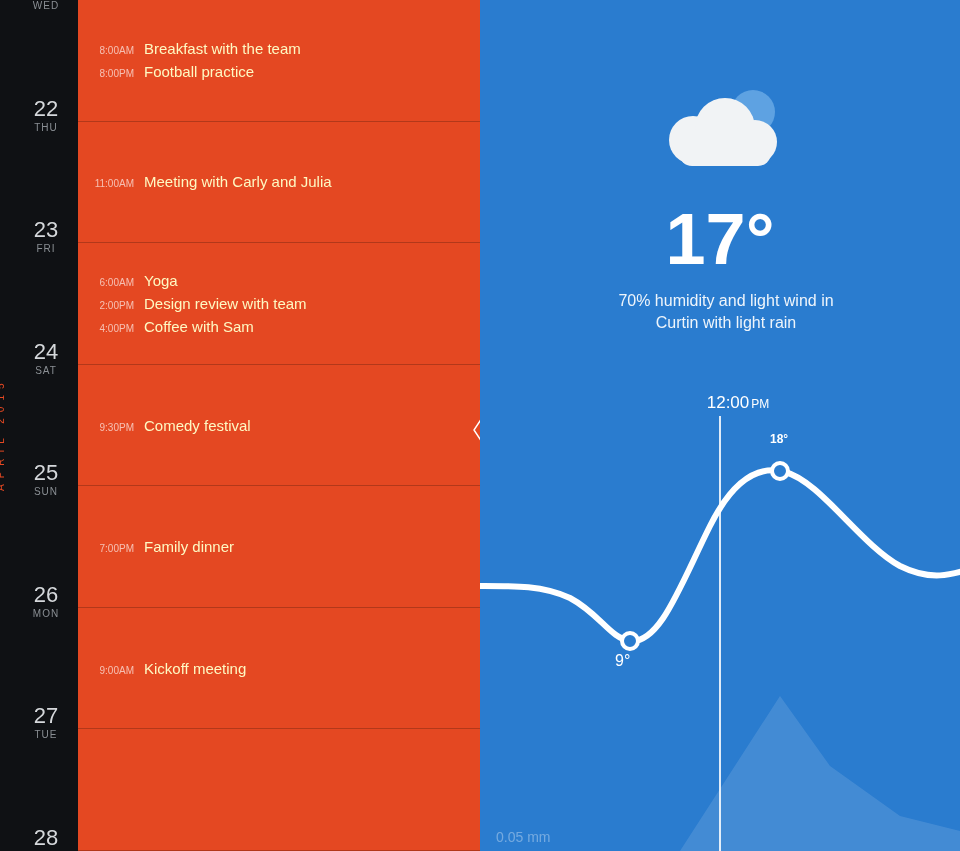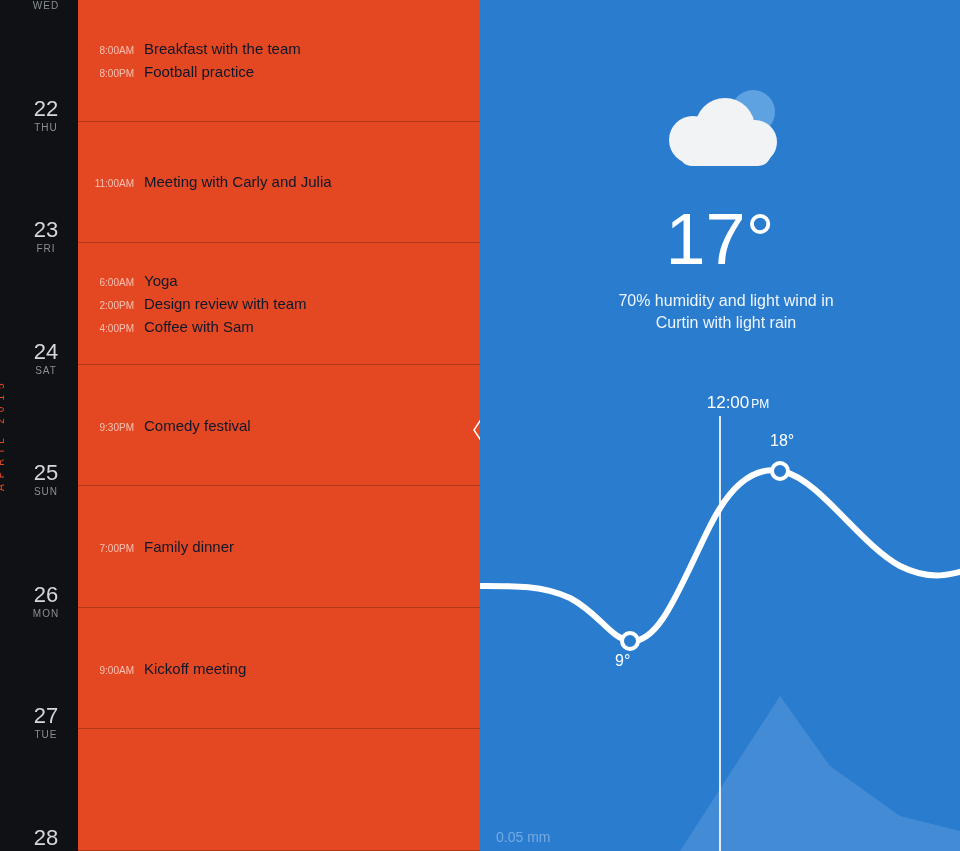--- a/index.html
+++ b/index.html
@@ -78,21 +78,21 @@
   }
   .event-time {
     width: 44px;
     text-align: right;
     font-size: 10px;
     color: rgba(255,255,255,0.65);
   }
   .event-title {
     font-size: 15px;
     font-weight: 300;
-    color: #0f172a;
+    color: #fef9c3;
   }
   .agenda-caret {
     position: absolute;
     right: -4px;
     top: 416px;
     color: rgba(255,255,255,0.9);
     font-size: 26px;
     pointer-events: none;
   }
 
@@ -109,21 +109,21 @@
     top: 78px;
     left: 50%;
     transform: translateX(-50%);
   }
   .big-temp {
     position: absolute;
     top: 198px;
     left: 0; right: 0;
     text-align: center;
     font-size: 72px;
-    font-weight: 400;
+    font-weight: 700;
   }
   .weather-desc {
     position: absolute;
     top: 290px;
     left: 92px; right: 80px;
     text-align: center;
     font-size: 16px;
     font-weight: 300;
     color: rgba(255,255,255,0.92);
     line-height: 1.4;
@@ -150,22 +150,22 @@
     left: 16px;
     bottom: 6px;
     font-size: 14px;
     color: rgba(255,255,255,0.35);
     font-weight: 300;
   }
   .temp-label-max {
     position: absolute;
     left: 290px;
     top: 432px;
-    font-size: 16px;
-    font-weight: 400;
+    font-size: 12px;
+    font-weight: 700;
   }
   .temp-label-min {
     position: absolute;
     left: 135px;
     top: 652px;
     font-size: 16px;
     font-weight: 300;
   }
 </style>
 </head>

